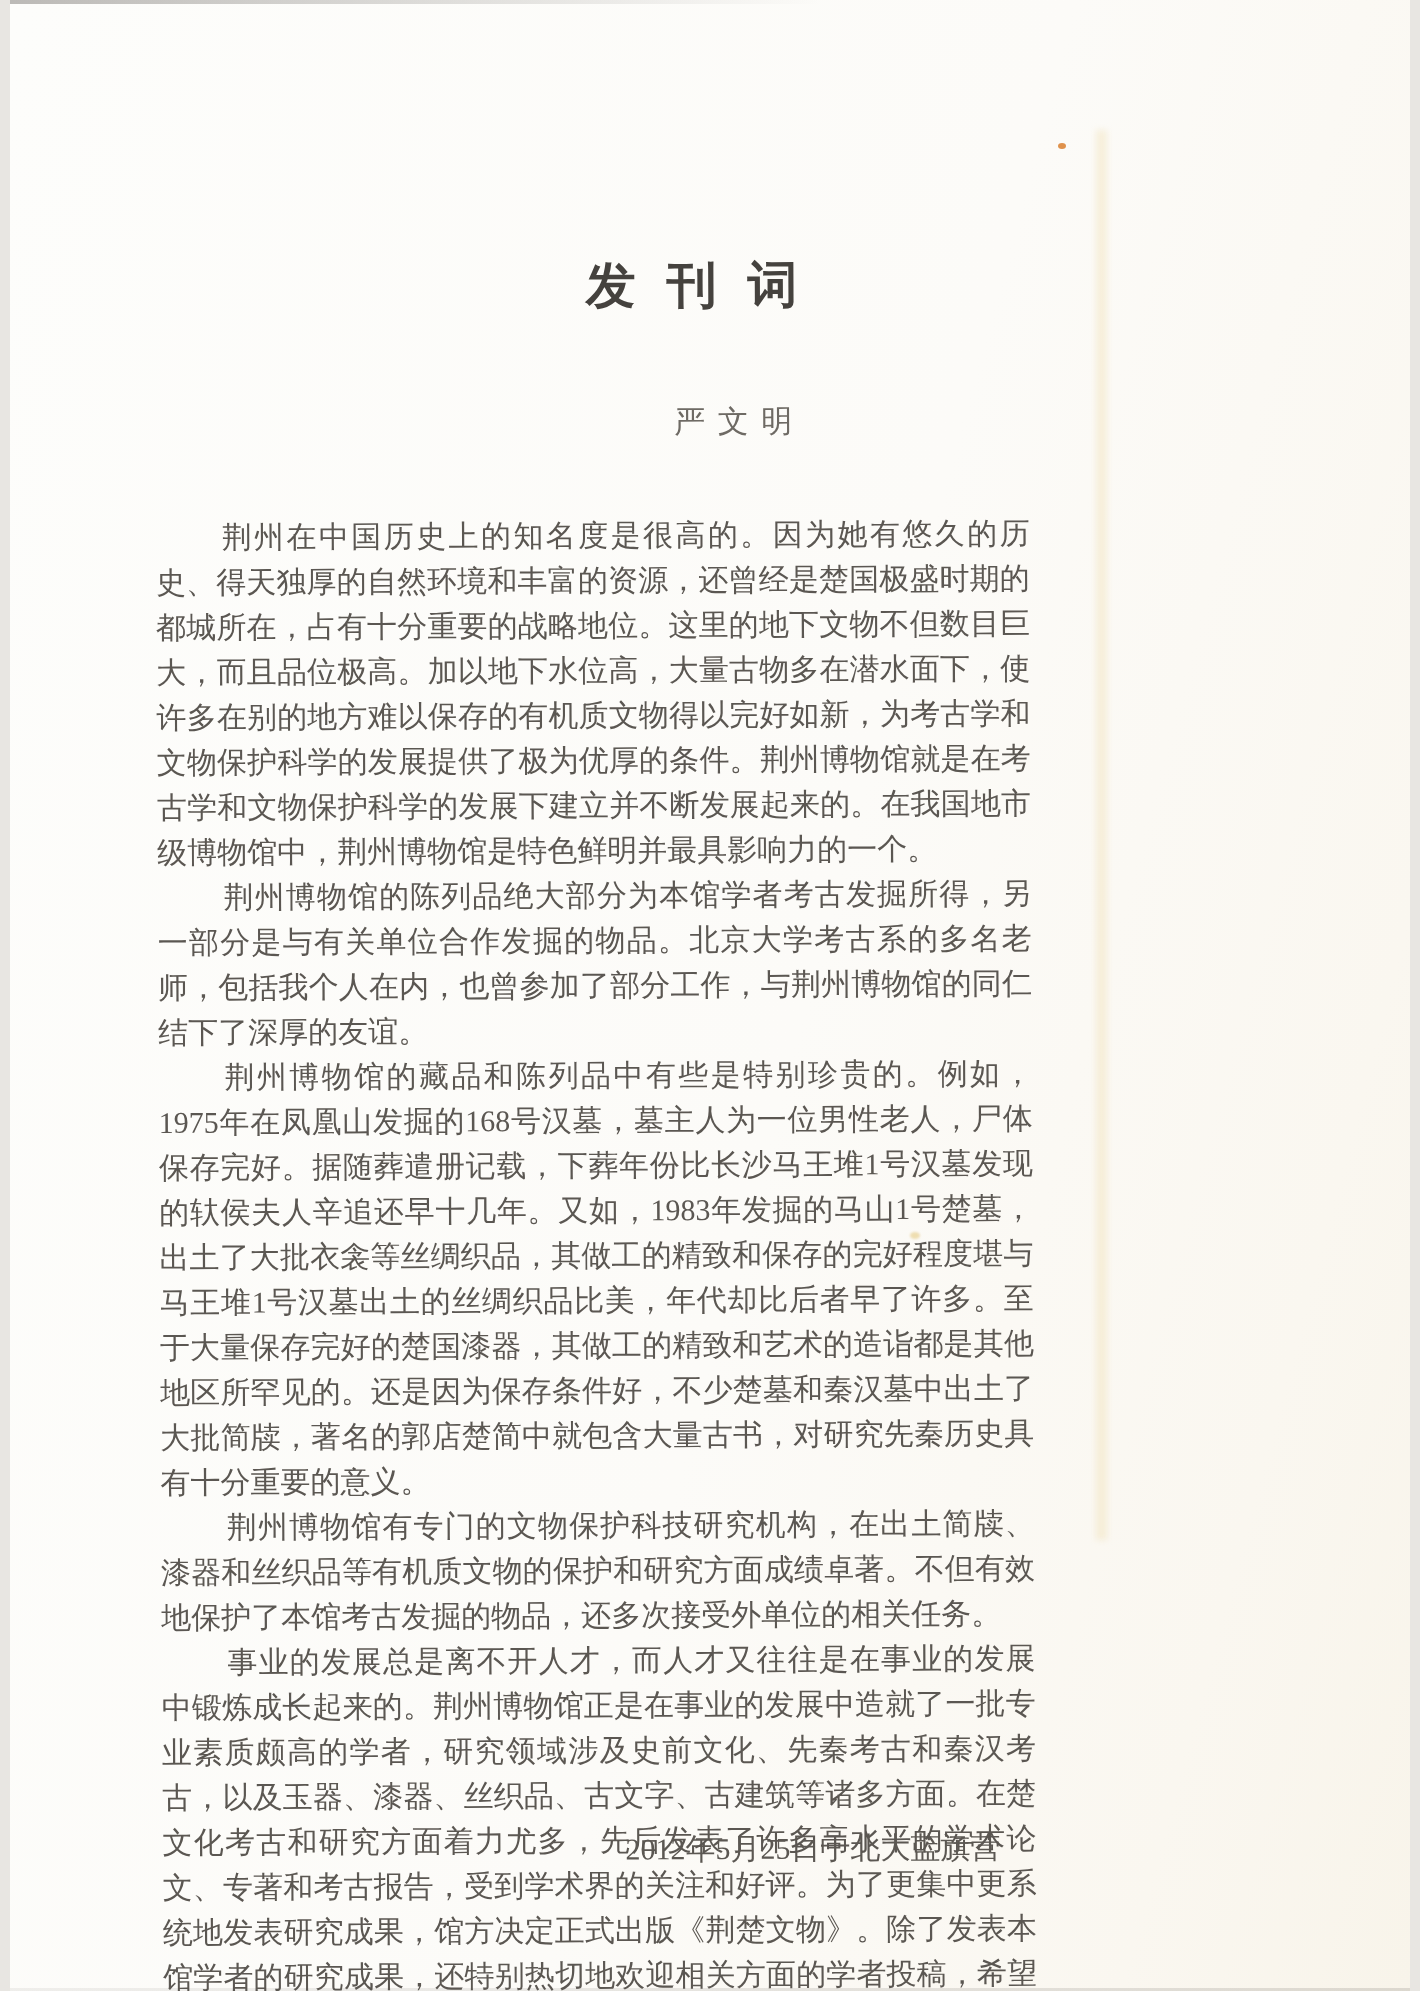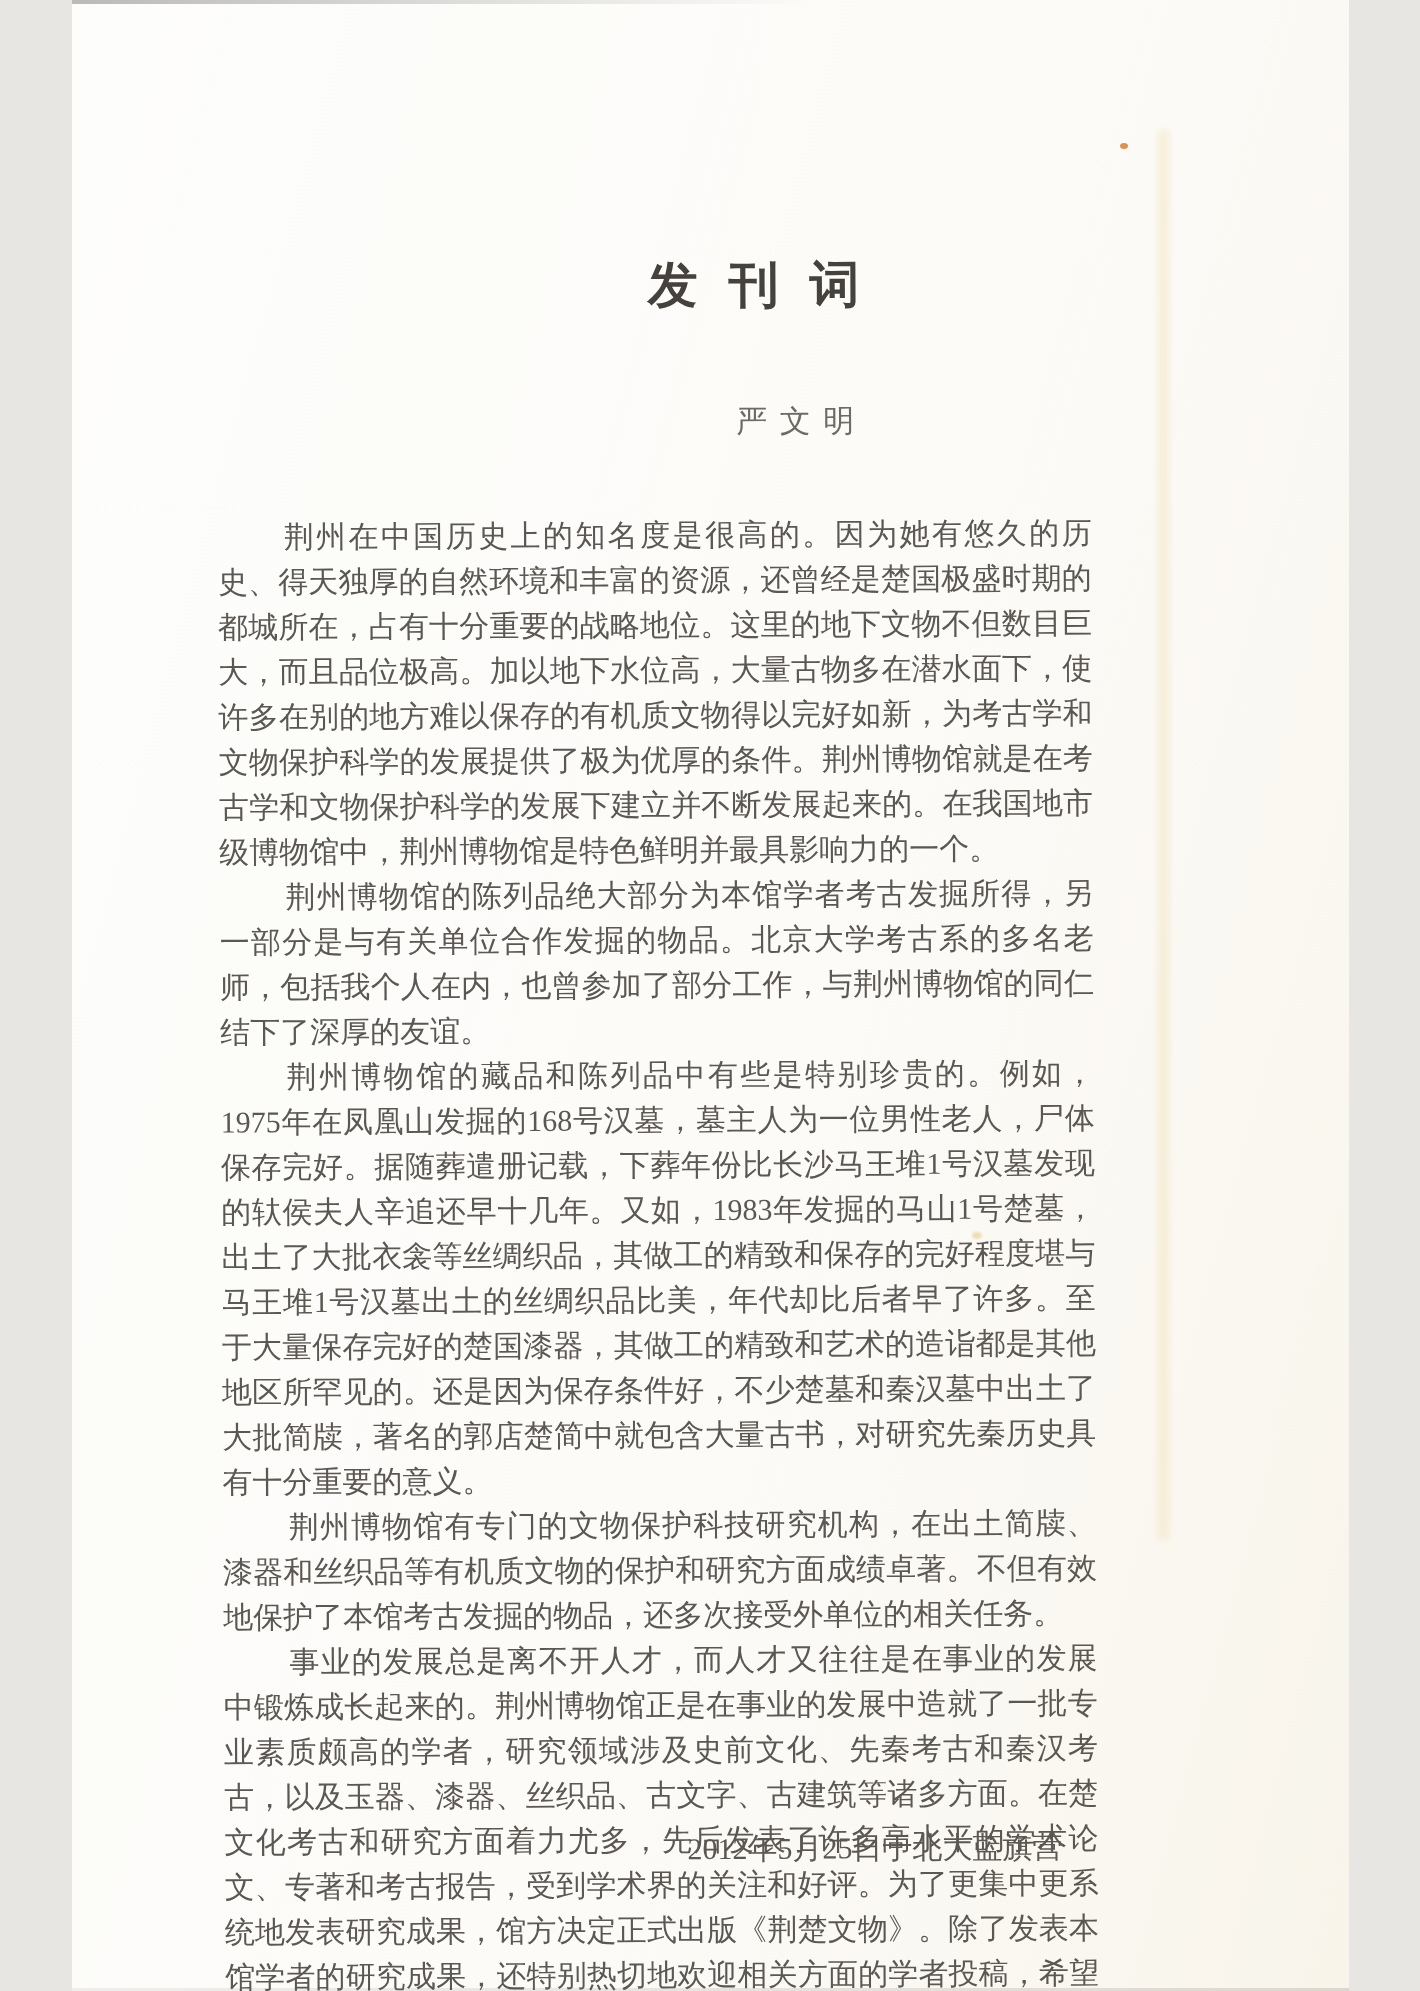--- a/index.html
+++ b/index.html
@@ -2,21 +2,21 @@
 <html><head>
 <meta charset="utf-8">
 <style>
   html, body {
     margin: 0;
     padding: 0;
     background: #e8e6e2;
   }
   .page {
     position: relative;
-    width: 1277px;
+    width: 1400px;
     height: 1991px;
     margin: 0 auto;
     background: linear-gradient(105deg, #fdfdfb 0%, #fcfbf8 55%, #faf7f0 85%, #f8f4ea 100%);
     overflow: hidden;
     font-family: "Liberation Serif", "DejaVu Serif", serif;
   }
   .content {
     position: absolute;
     left: 0;
     top: 0;

